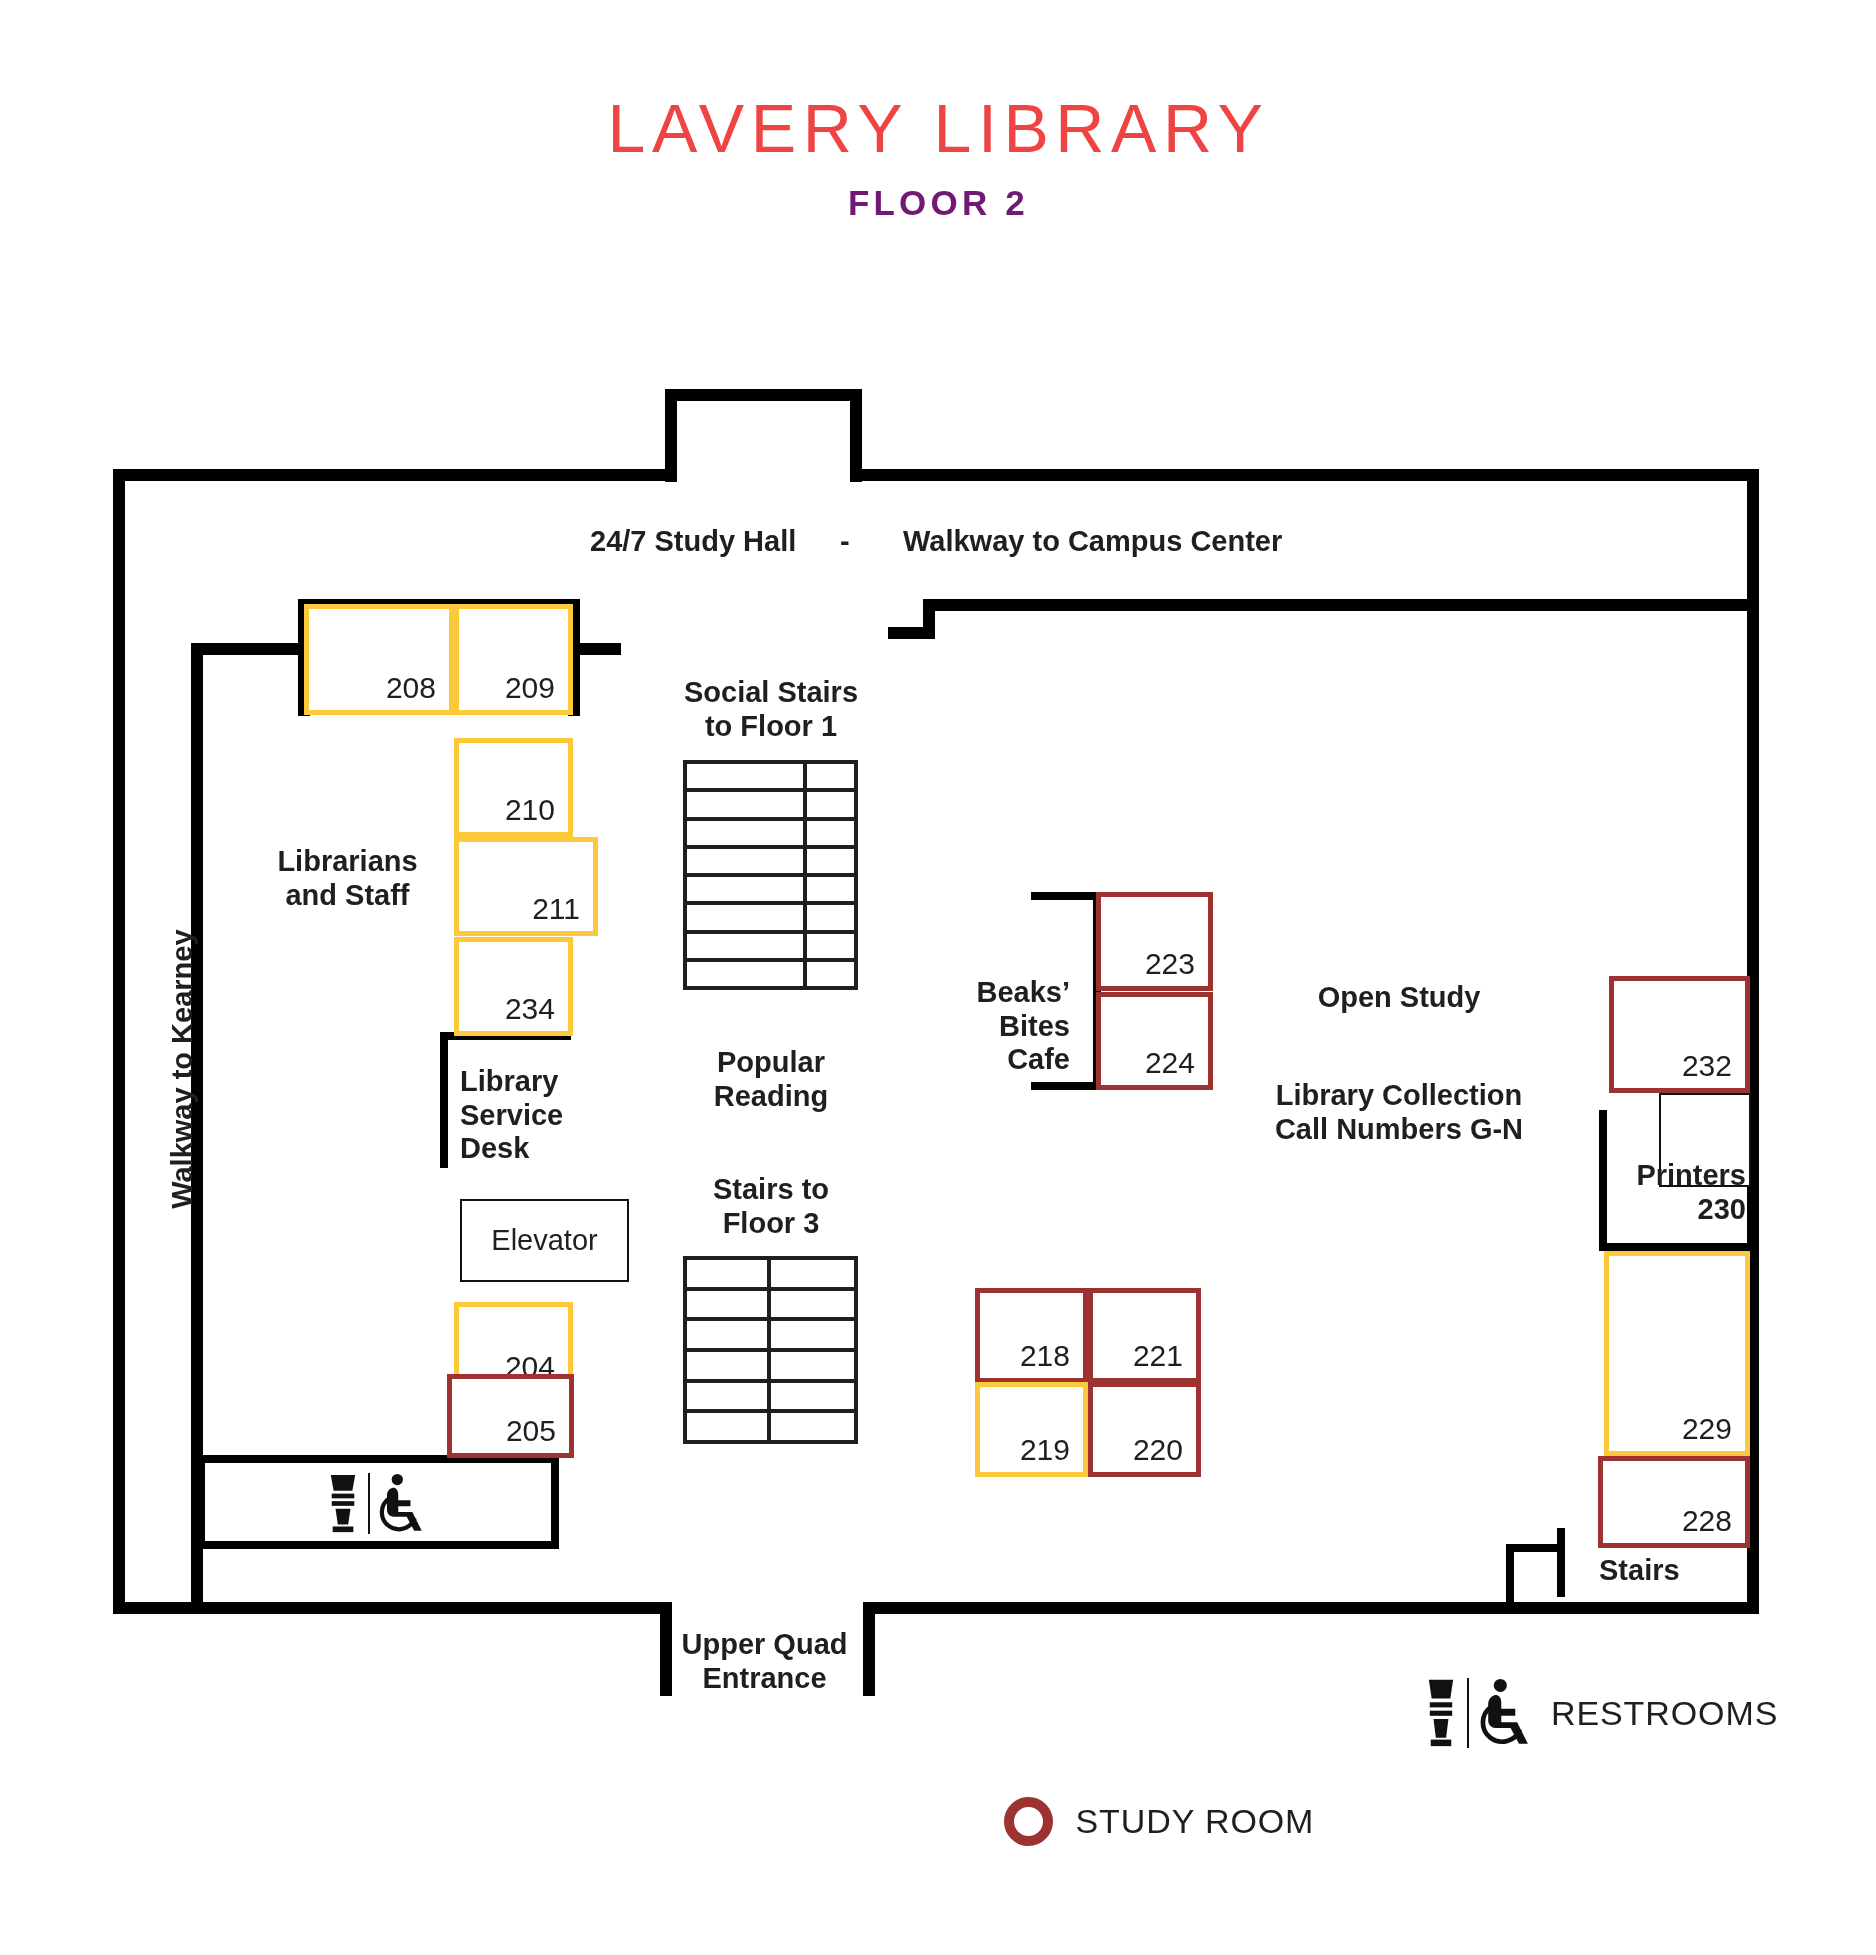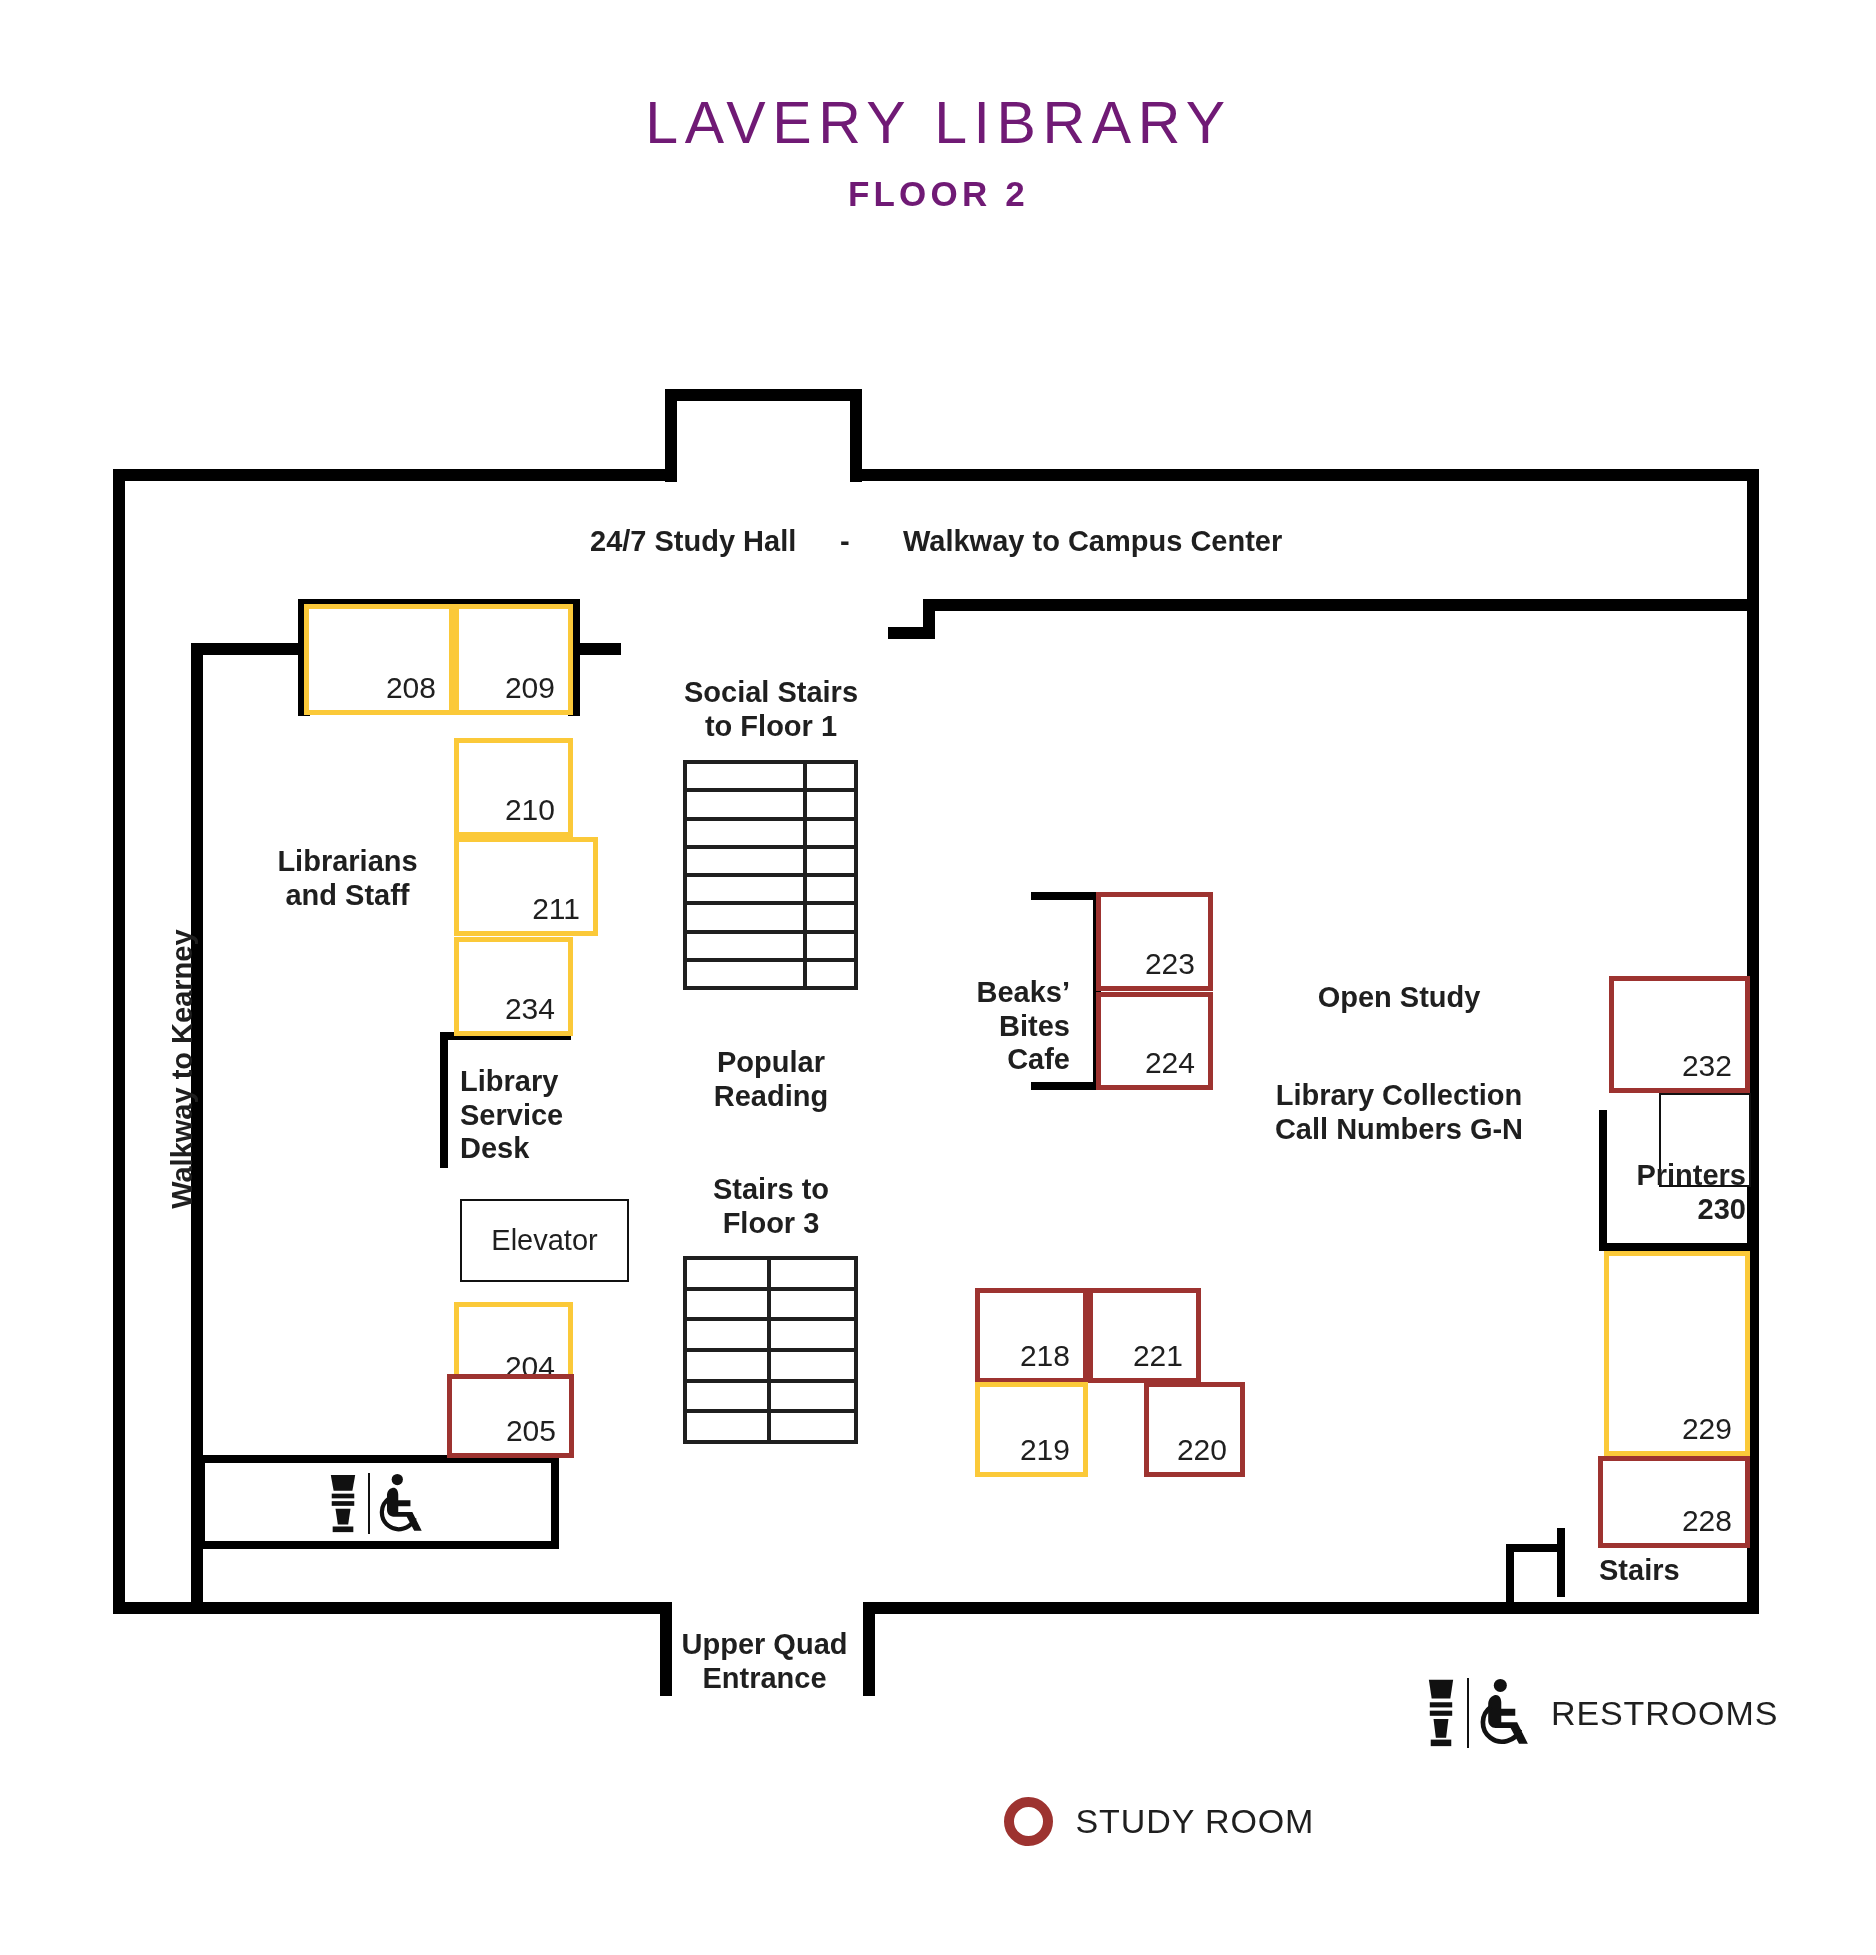--- a/index.html
+++ b/index.html
@@ -1,20 +1,20 @@
 <!DOCTYPE html>
 <html style="font-size:7.5px"><head>
 <meta charset="utf-8">
 <style>
   html,body{margin:0;padding:0;background:#ffffff;}
   body{width:1877px;height:1955px;position:relative;font-family:"Liberation Sans",sans-serif;color:#1f1f1f;overflow:hidden;}
 
   
   #title-block{position:absolute;left:0;top:94px;width:1877px;text-align:center;}
-  #map-title{font-size:59px;letter-spacing:6.6px;font-weight:400;color:#701a75;line-height:1;}
+  #map-title{font-size:68px;letter-spacing:6.6px;font-weight:400;color:#ef4444;line-height:1;}
   #map-subtitle{font-size:35px;letter-spacing:4.2px;font-weight:700;color:#701a75;margin-top:22.5px;line-height:1;}
 
   
   .wall{position:absolute;background:#000000;}
   .room{position:absolute;background:#ffffff;box-sizing:border-box;}
   .room .num{position:absolute;right:13px;bottom:6.6px;font-size:30px;font-weight:400;color:#1f1f1f;line-height:1;}
   .room.staff{border:5.2px solid #fbc939;}
   .room.study{border:5.2px solid #9d3330;}
   .room.plain{border:2.8px solid #111111;}
   .label{position:absolute;font-size:29px;line-height:1.16;font-weight:400;color:#1f1f1f;white-space:pre;}
@@ -142,21 +142,21 @@
 
   <div class="room study" style="left:975px;top:1288px;width:113px;height:95px;">
     <span class="num">218</span>
   </div>
   <div class="room study" style="left:1088px;top:1288px;width:113px;height:95px;">
     <span class="num">221</span>
   </div>
   <div class="room staff" style="left:975px;top:1382px;width:113px;height:95px;">
     <span class="num">219</span>
   </div>
-  <div class="room study" style="left:1144px;top:1382px;width:101px;height:95px;">
+  <div class="room study" style="left:1088px;top:1382px;width:113px;height:95px;">
     <span class="num">220</span>
   </div>
 
   <div class="room study" style="left:1609px;top:976px;width:141px;height:117px;">
     <span class="num">232</span>
   </div>
 
   <div class="room plain" style="left:1659px;top:1093px;width:92px;height:94px;border-width:2.8px;"></div>
 
   <div class="room staff" style="left:1604px;top:1251px;width:146px;height:205px;">

